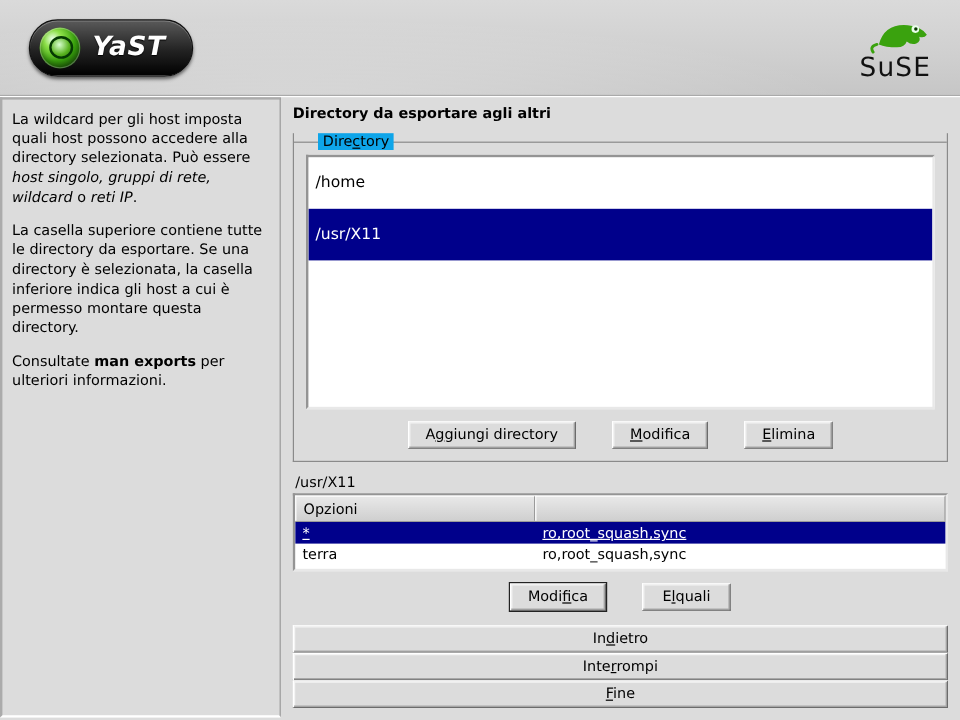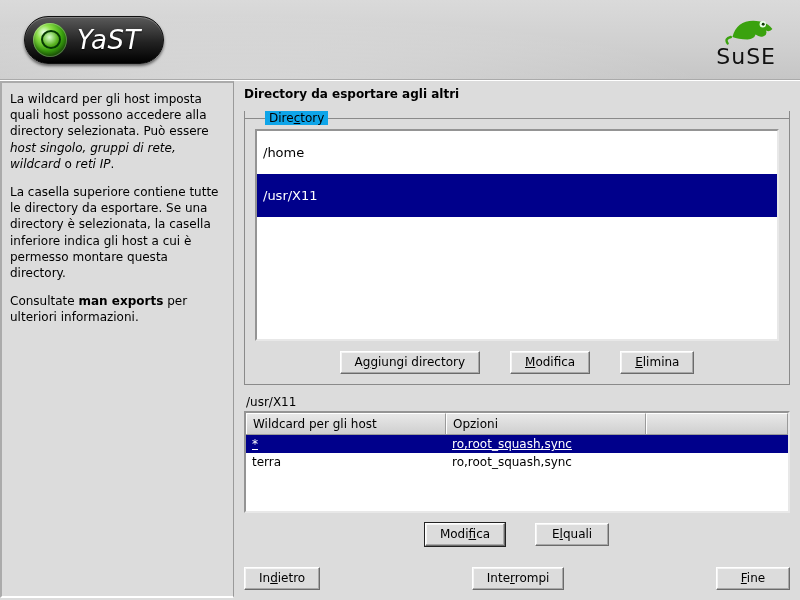--- a/index.html
+++ b/index.html
@@ -42,22 +42,22 @@
     box-shadow: inset 0 0 0 1px rgba(255,255,255,.25), inset 0 -3px 5px rgba(0,0,0,.4);
     position: relative;
   }
   .yast-ball::after{
     content:""; position:absolute; inset:7px 6px 8px 8px;
     border:2px solid #053a03; border-radius:50%;
     background: radial-gradient(circle at 40% 35%, #d8ffd0, #5ab421 60%, #2a7a0c);
   }
   .yast-title {
     color: #fff;
-    font-weight: 400;
-    font-size: 26px;
+    font-weight: 700;
+    font-size: 22px;
     font-style: italic;
     letter-spacing: .5px;
     text-shadow: 0 1px 1px #000;
   }
   .suse-logo { text-align: right; line-height: 0.9; }
   .suse-lizard {
     width: 52px; height: 32px; display:block; margin-left:auto; margin-bottom:2px;
   }
   .suse-text { font-size: 22px; letter-spacing: 1px; font-weight: 400; color:#111;}
 
@@ -188,20 +188,21 @@
   .td.c1 { width:200px; }
   .td.c2 { flex:1; }
   .tr.selected { background:#00008b; color:#fff; }
   .tr.selected .ul { text-decoration-color:#fff; }
 
   .bottom-row {
     margin-top: auto;
     display: flex;
     justify-content: space-between;
     padding-top: 12px;
+    flex-direction: column;
   }
 </style>
 </head>
 <body>
 
 <div class="header">
   <div class="yast-pill">
     <div class="yast-ball"></div>
     <div class="yast-title">YaST</div>
   </div>
@@ -248,21 +249,20 @@
         <button class="btn">
           <span></span><span class="ul">E</span><span>limina</span>
         </button>
       </div>
     </div>
 
     <div class="sublabel">/usr/X11</div>
 
     <div class="table">
       <div class="thead">
-        <div class="th c1">Wildcard per gli host</div>
         <div class="th c2">Opzioni</div>
         <div class="th c3"></div>
       </div>
       <div class="tbody" id="hosts-body">
           <div class="tr selected">
             <div class="td c1"><span class="ul">*</span></div>
             <div class="td c2"><span class="ul">ro,root_squash,sync</span></div>
           </div>
           <div class="tr">
             <div class="td c1">terra</div>

